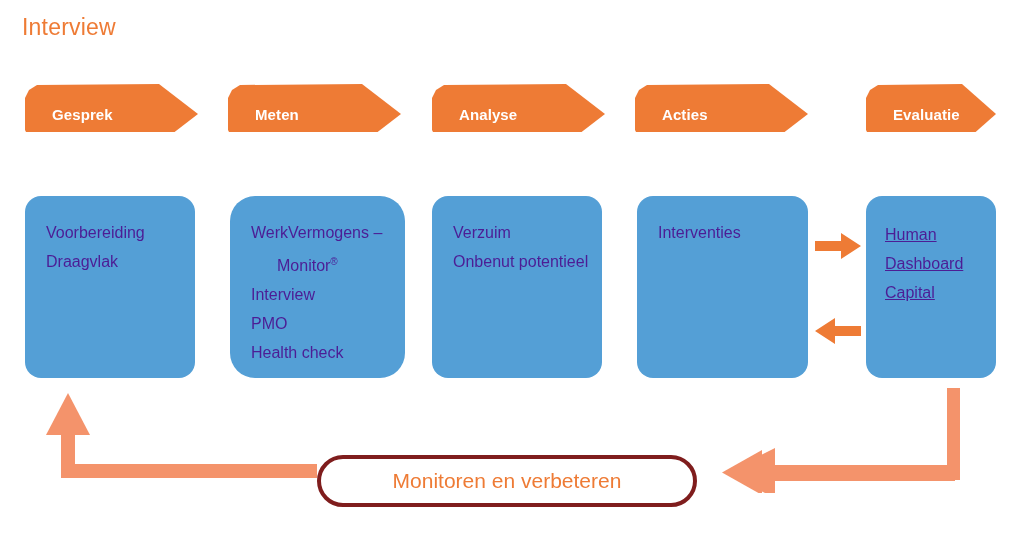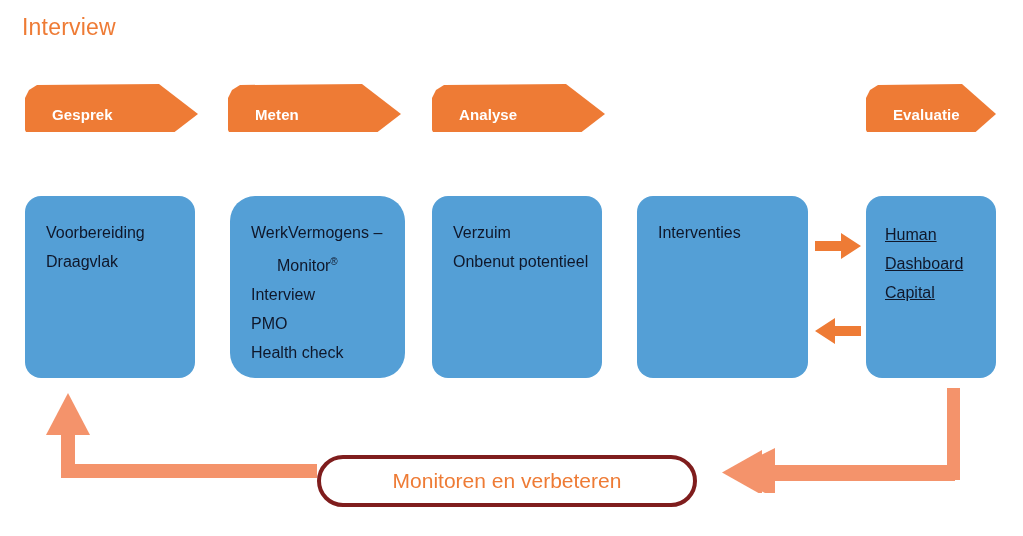--- a/index.html
+++ b/index.html
@@ -57,21 +57,21 @@
     position: absolute;
     top: 196px;
     background: #549FD6;
     border-radius: 16px;
   }
   .card .card-body {
     position: absolute;
     left: 21px;
     right: 10px;
     top: 22px;
-    color: #0f172a;
+    color: #4c1d95;
     font-size: 16px;
     line-height: 29px;
   }
   .card .card-line {
     white-space: nowrap;
   }
   .card .card-line.indent {
     padding-left: 26px;
   }
   .card .card-line sup {
@@ -127,20 +127,24 @@
   <div class="chev" style="left:228px; width:173px;">
     <div class="chev-shape" style="clip-path: polygon(0px 14px, 4px 6px, 12px 1px, 134px 0px, 173px 30px, 134px 60px, 12px 59px, 4px 54px, 0px 46px);"></div>
     <div class="chev-label">Meten</div>
   </div>
 
   <div class="chev" style="left:432px; width:173px;">
     <div class="chev-shape" style="clip-path: polygon(0px 14px, 4px 6px, 12px 1px, 134px 0px, 173px 30px, 134px 60px, 12px 59px, 4px 54px, 0px 46px);"></div>
     <div class="chev-label">Analyse</div>
   </div>
 
+  <div class="chev" style="left:635px; width:173px;">
+    <div class="chev-shape" style="clip-path: polygon(0px 14px, 4px 6px, 12px 1px, 134px 0px, 173px 30px, 134px 60px, 12px 59px, 4px 54px, 0px 46px);"></div>
+    <div class="chev-label">Acties</div>
+  </div>
 
   <div class="chev" style="left:866px; width:130px;">
     <div class="chev-shape" style="clip-path: polygon(0px 14px, 4px 6px, 12px 1px, 96px 0px, 130px 30px, 96px 60px, 12px 59px, 4px 54px, 0px 46px);"></div>
     <div class="chev-label">Evaluatie</div>
   </div>
 
   <div class="card" style="left:25px; width:170px; height:182px;">
     <div class="card-body">
       <div class="card-line">Voorbereiding</div>
       <div class="card-line">Draagvlak</div>

